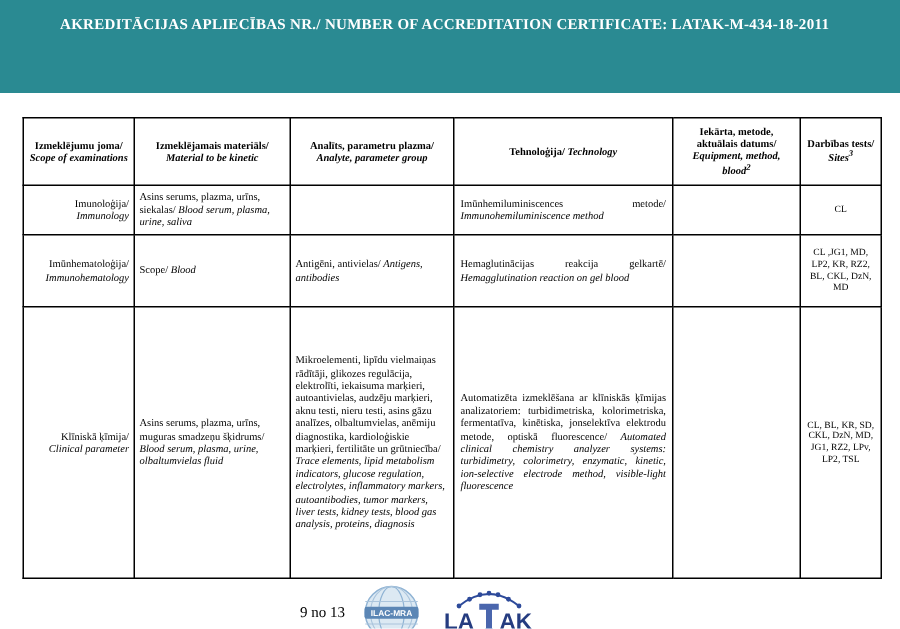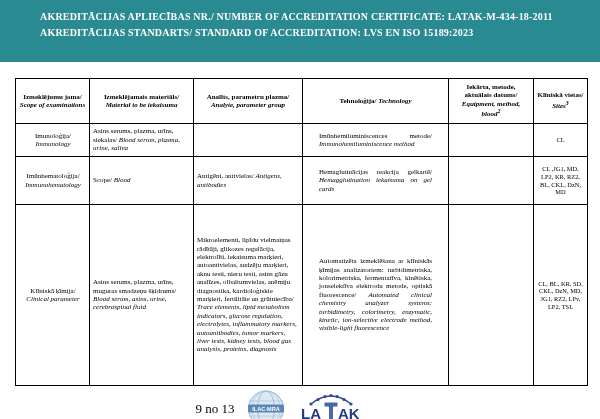--- a/index.html
+++ b/index.html
@@ -15,57 +15,56 @@
     margin:16px 0 0 15px; width:572px; }
   col.c1{width:74px} col.c2{width:104px} col.c3{width:109px}
   col.c4{width:146px} col.c5{width:85px} col.c6{width:54px}
   td,th { border:1px solid #000; vertical-align:middle; padding:2px 3px;
     font-size:7px; line-height:1.2; color:#000; }
   th { font-weight:bold; text-align:center; height:45px; }
   th .en, td .en { font-style:italic; }
   .r1 td { height:33px; }
   .r2 td { height:48px; }
   .r3 td { height:181px; }
-  td.scope { text-align:center; padding-left:4px; }
+  td.scope { text-align:right; padding-left:4px; }
   td.center { text-align:left; }
-  td.just { text-align:justify; padding:2px 16px; }
+  td.just { text-align:justify; padding:2px 4px; }
   td.sites { text-align:center; font-size:6.4px; }
   .blk { display:block; }
   
   .footer { margin-top:4px; display:flex; align-items:center;
     justify-content:center; gap:8px; transform:translateX(-40px); }
-  .pageno { font-size:13px; color:#000;margin-left:40px; }
+  .pageno { font-size:10px; color:#000;margin-left:40px; }
   .ilac { width:46px; height:37px; }
   .latak { width:68px; height:37px; }
 </style>
 </head>
 <body>
 
 <div class="banner">
   <div>AKREDITĀCIJAS APLIECĪBAS NR./ NUMBER OF ACCREDITATION CERTIFICATE: LATAK-M-434-18-2011</div>
-  <div>AKREDITĀCIJAS STANDARTS/ STANDARD OF ACCREDITATION: LVS EN ISO 15189:2023</div>
 </div>
 
 <table>
   <colgroup>
       <col class="c1">
       <col class="c2">
       <col class="c3">
       <col class="c4">
       <col class="c5">
       <col class="c6">
     </colgroup>
   <tbody>
       <tr>
     <th><span>Izmeklējumu joma/</span> <span class="en">Scope of examinations</span></th>
-    <th><span>Izmeklējamais materiāls/</span> <span class="en">Material to be iekaisuma</span></th>
+    <th><span>Izmeklējamais materiāls/</span> <span class="en">Material to be kinetic</span></th>
     <th><span>Analīts, parametru plazma/</span> <span class="en">Analyte, parameter group</span></th>
     <th><span>Tehnoloģija/</span> <span class="en">Technology</span></th>
     <th><span>Iekārta, metode, aktuālais datums/</span> <span class="en">Equipment, method, blood</span><sup class="en">2</sup></th>
-    <th><span>Klīniskā vietas/</span> <span class="en">Sites</span><sup class="en">3</sup></th>
+    <th><span>Darbības tests/</span> <span class="en">Sites</span><sup class="en">3</sup></th>
   </tr>
 
   <tr class="r1">
     <td class="scope">
           <span class="blk">Imunoloģija/</span>
           <span class="blk en">Immunology</span>
         </td>
     <td class="center"><span>Asins serums, plazma, urīns, siekalas/</span> <span class="en">Blood serum, plasma, urine, saliva</span></td>
     <td class="center"><span></span><span class="en"></span></td>
     <td class="just"><span>Imūnhemiluminiscences metode/</span> <span class="en">Immunohemiluminiscence method</span></td>
@@ -73,31 +72,31 @@
     <td class="sites"><span>CL</span></td>
   </tr>
 
   <tr class="r2">
     <td class="scope">
           <span class="blk">Imūnhematoloģija/</span>
           <span class="blk en">Immunohematology</span>
         </td>
     <td class="center"><span>Scope/</span> <span class="en">Blood</span></td>
     <td class="center"><span>Antigēni, antivielas/</span> <span class="en">Antigens, antibodies</span></td>
-    <td class="just"><span>Hemaglutinācijas reakcija gelkartē/</span> <span class="en">Hemagglutination iekaisuma on gel cards</span></td>
+    <td class="just"><span>Hemaglutinācijas reakcija gelkartē/</span> <span class="en">Hemagglutination reaction on gel blood</span></td>
     <td class="center"><span></span></td>
     <td class="sites"><span>CL ,JG1, MD, LP2, KR, RZ2, BL, CKL, DzN, MD</span></td>
   </tr>
 
   <tr class="r3">
     <td class="scope">
           <span class="blk">Klīniskā ķīmija/</span>
           <span class="blk en">Clinical parameter</span>
         </td>
-    <td class="center"><span>Asins serums, plazma, urīns, muguras smadzeņu šķidrums/</span> <span class="en">Blood serum, asins, urine, cerebrospinal fluid</span></td>
+    <td class="center"><span>Asins serums, plazma, urīns, muguras smadzeņu šķidrums/</span> <span class="en">Blood serum, plasma, urine, olbaltumvielas fluid</span></td>
     <td class="center"><span>Mikroelementi, lipīdu vielmaiņas rādītāji, glikozes regulācija, elektrolīti, iekaisuma marķieri, autoantivielas, audzēju marķieri, aknu testi, nieru testi, asins gāzu analīzes, olbaltumvielas, anēmiju diagnostika, kardioloģiskie marķieri, fertilitāte un grūtniecība/</span> <span class="en">Trace elements, lipid metabolism indicators, glucose regulation, electrolytes, inflammatory markers, autoantibodies, tumor markers, liver tests, kidney tests, blood gas analysis, proteins, diagnosis</span></td>
     <td class="just"><span>Automatizēta izmeklēšana ar klīniskās ķīmijas analizatoriem: turbidimetriska, kolorimetriska, fermentatīva, kinētiska, jonselektīva elektrodu metode, optiskā fluorescence/</span> <span class="en">Automated clinical chemistry analyzer systems: turbidimetry, colorimetry, enzymatic, kinetic, ion-selective electrode method, visible-light fluorescence</span></td>
     <td class="center"><span></span></td>
     <td class="sites"><span>CL, BL, KR, SD, CKL, DzN, MD, JG1, RZ2, LPv, LP2, TSL</span></td>
   </tr>
 </tbody>
   </table>
 
 <div class="footer">
   <span class="pageno">9 no 13</span>

